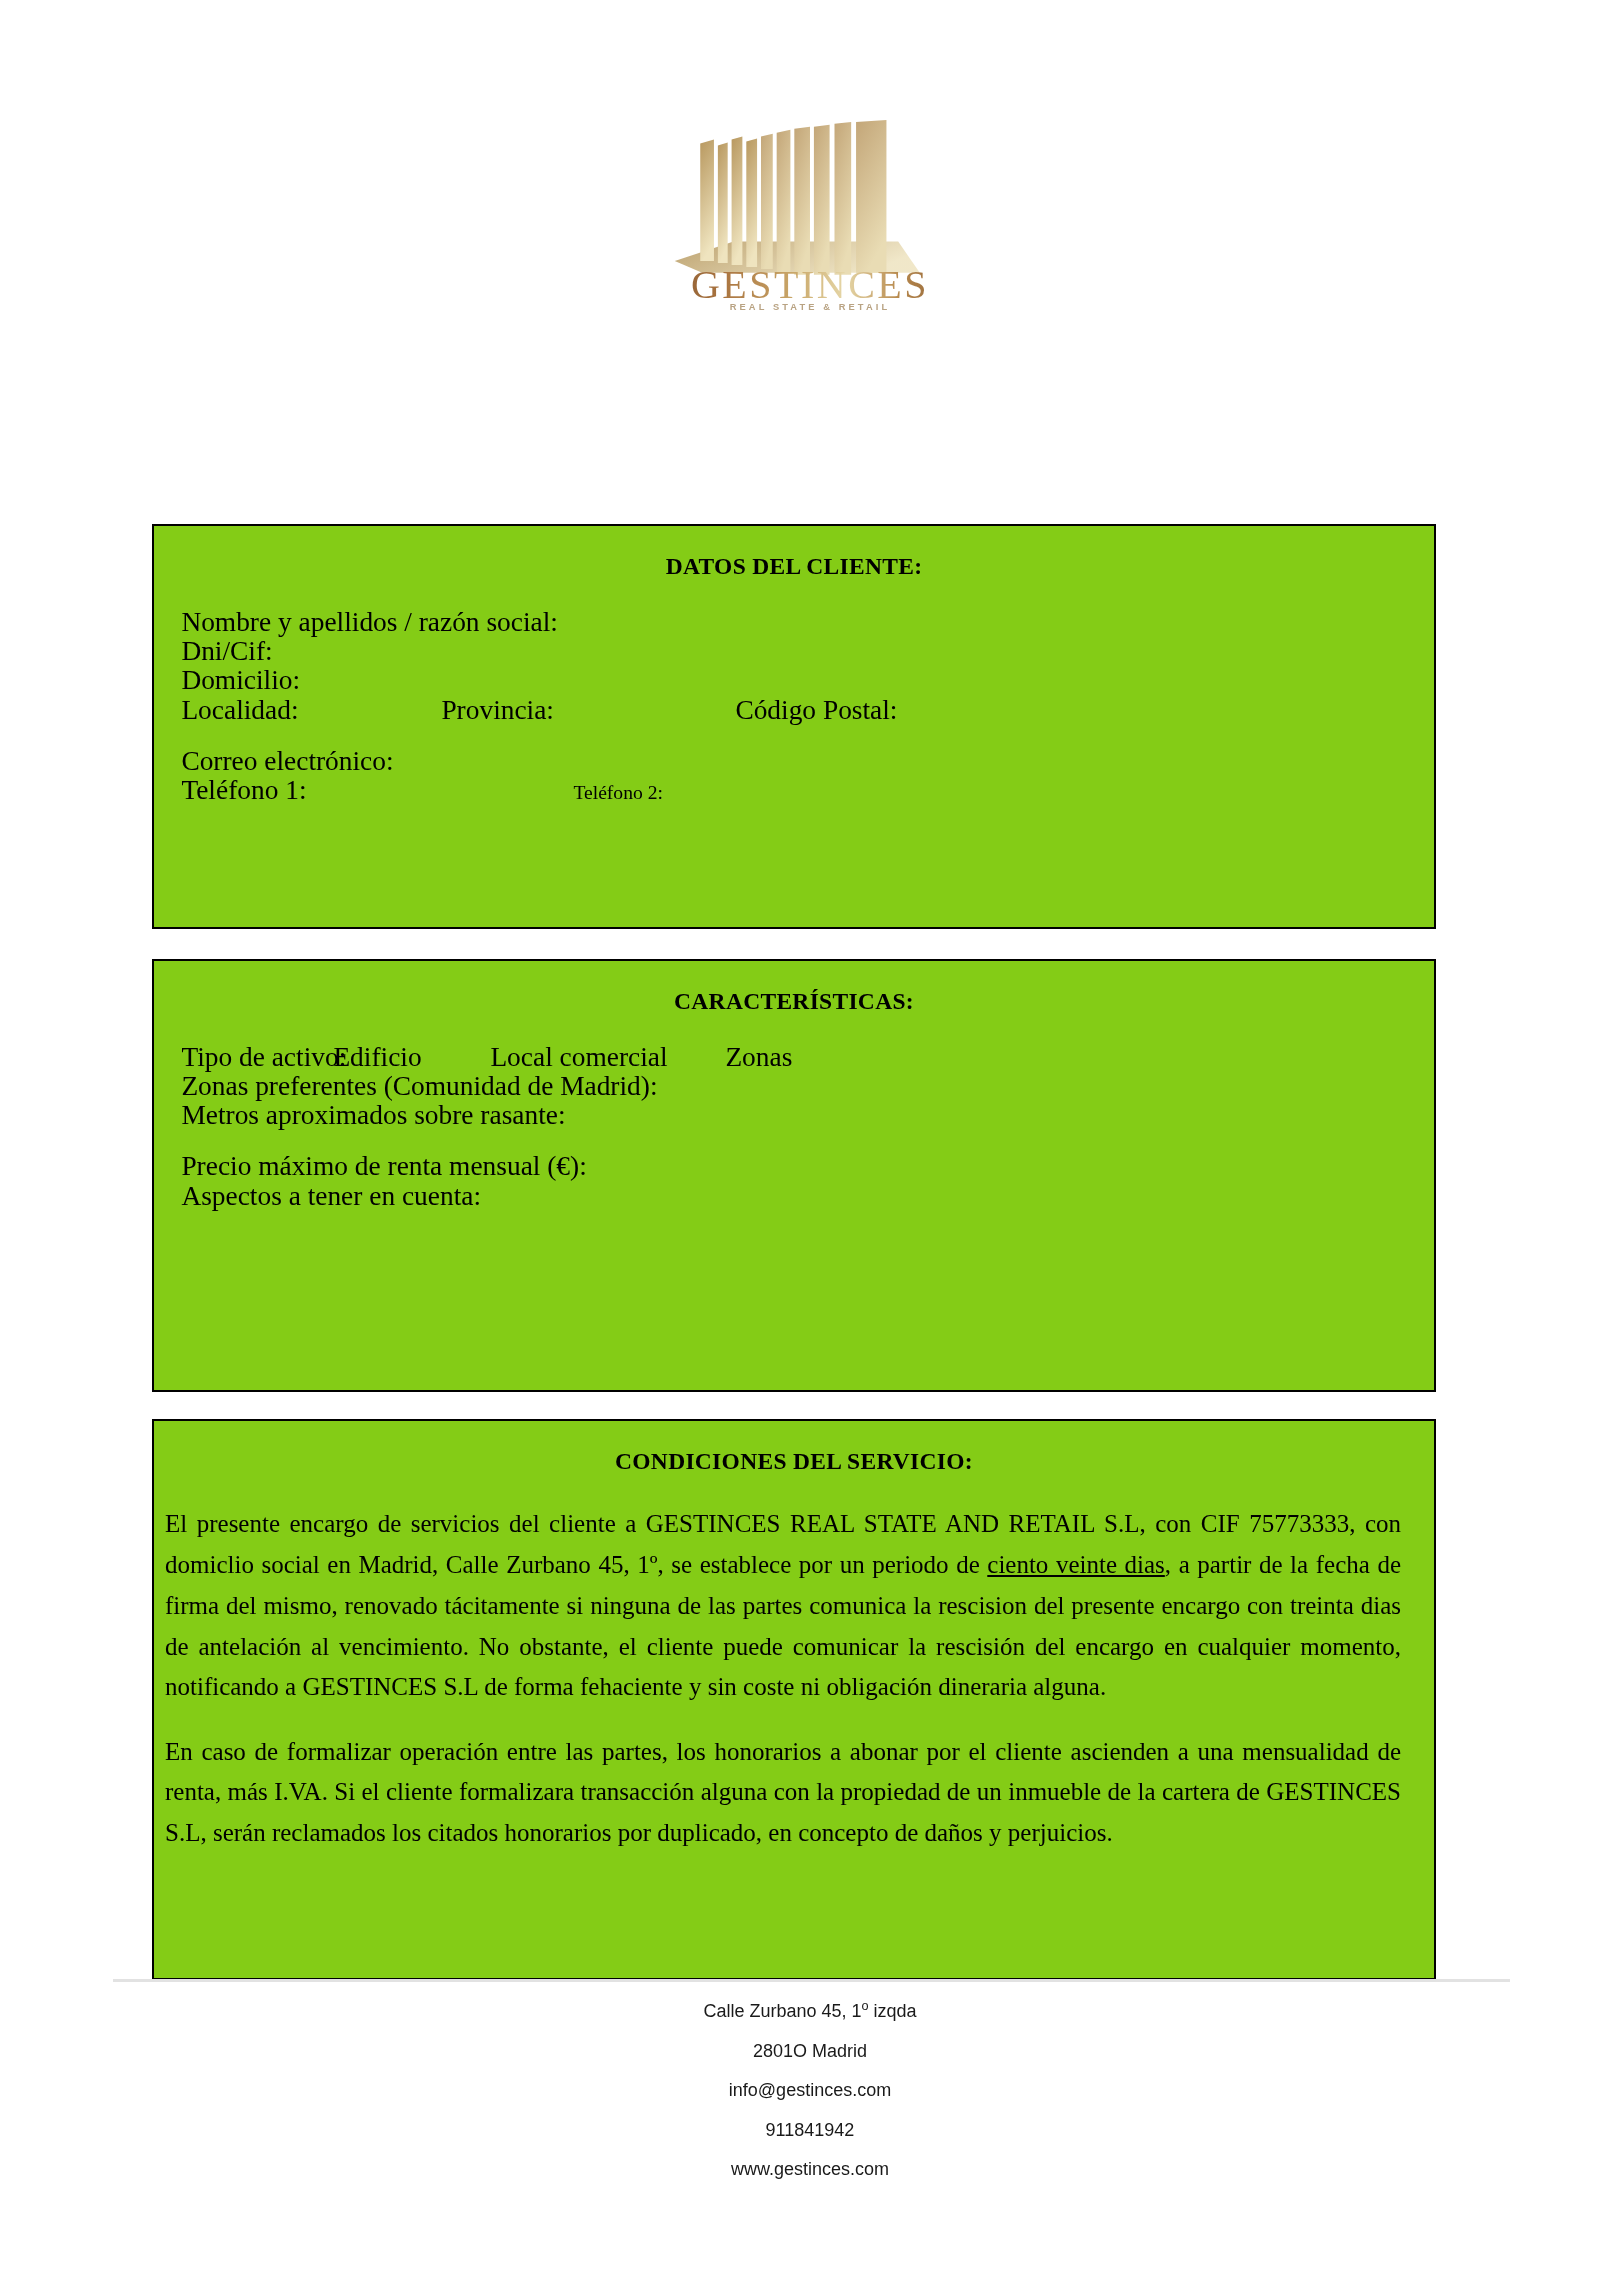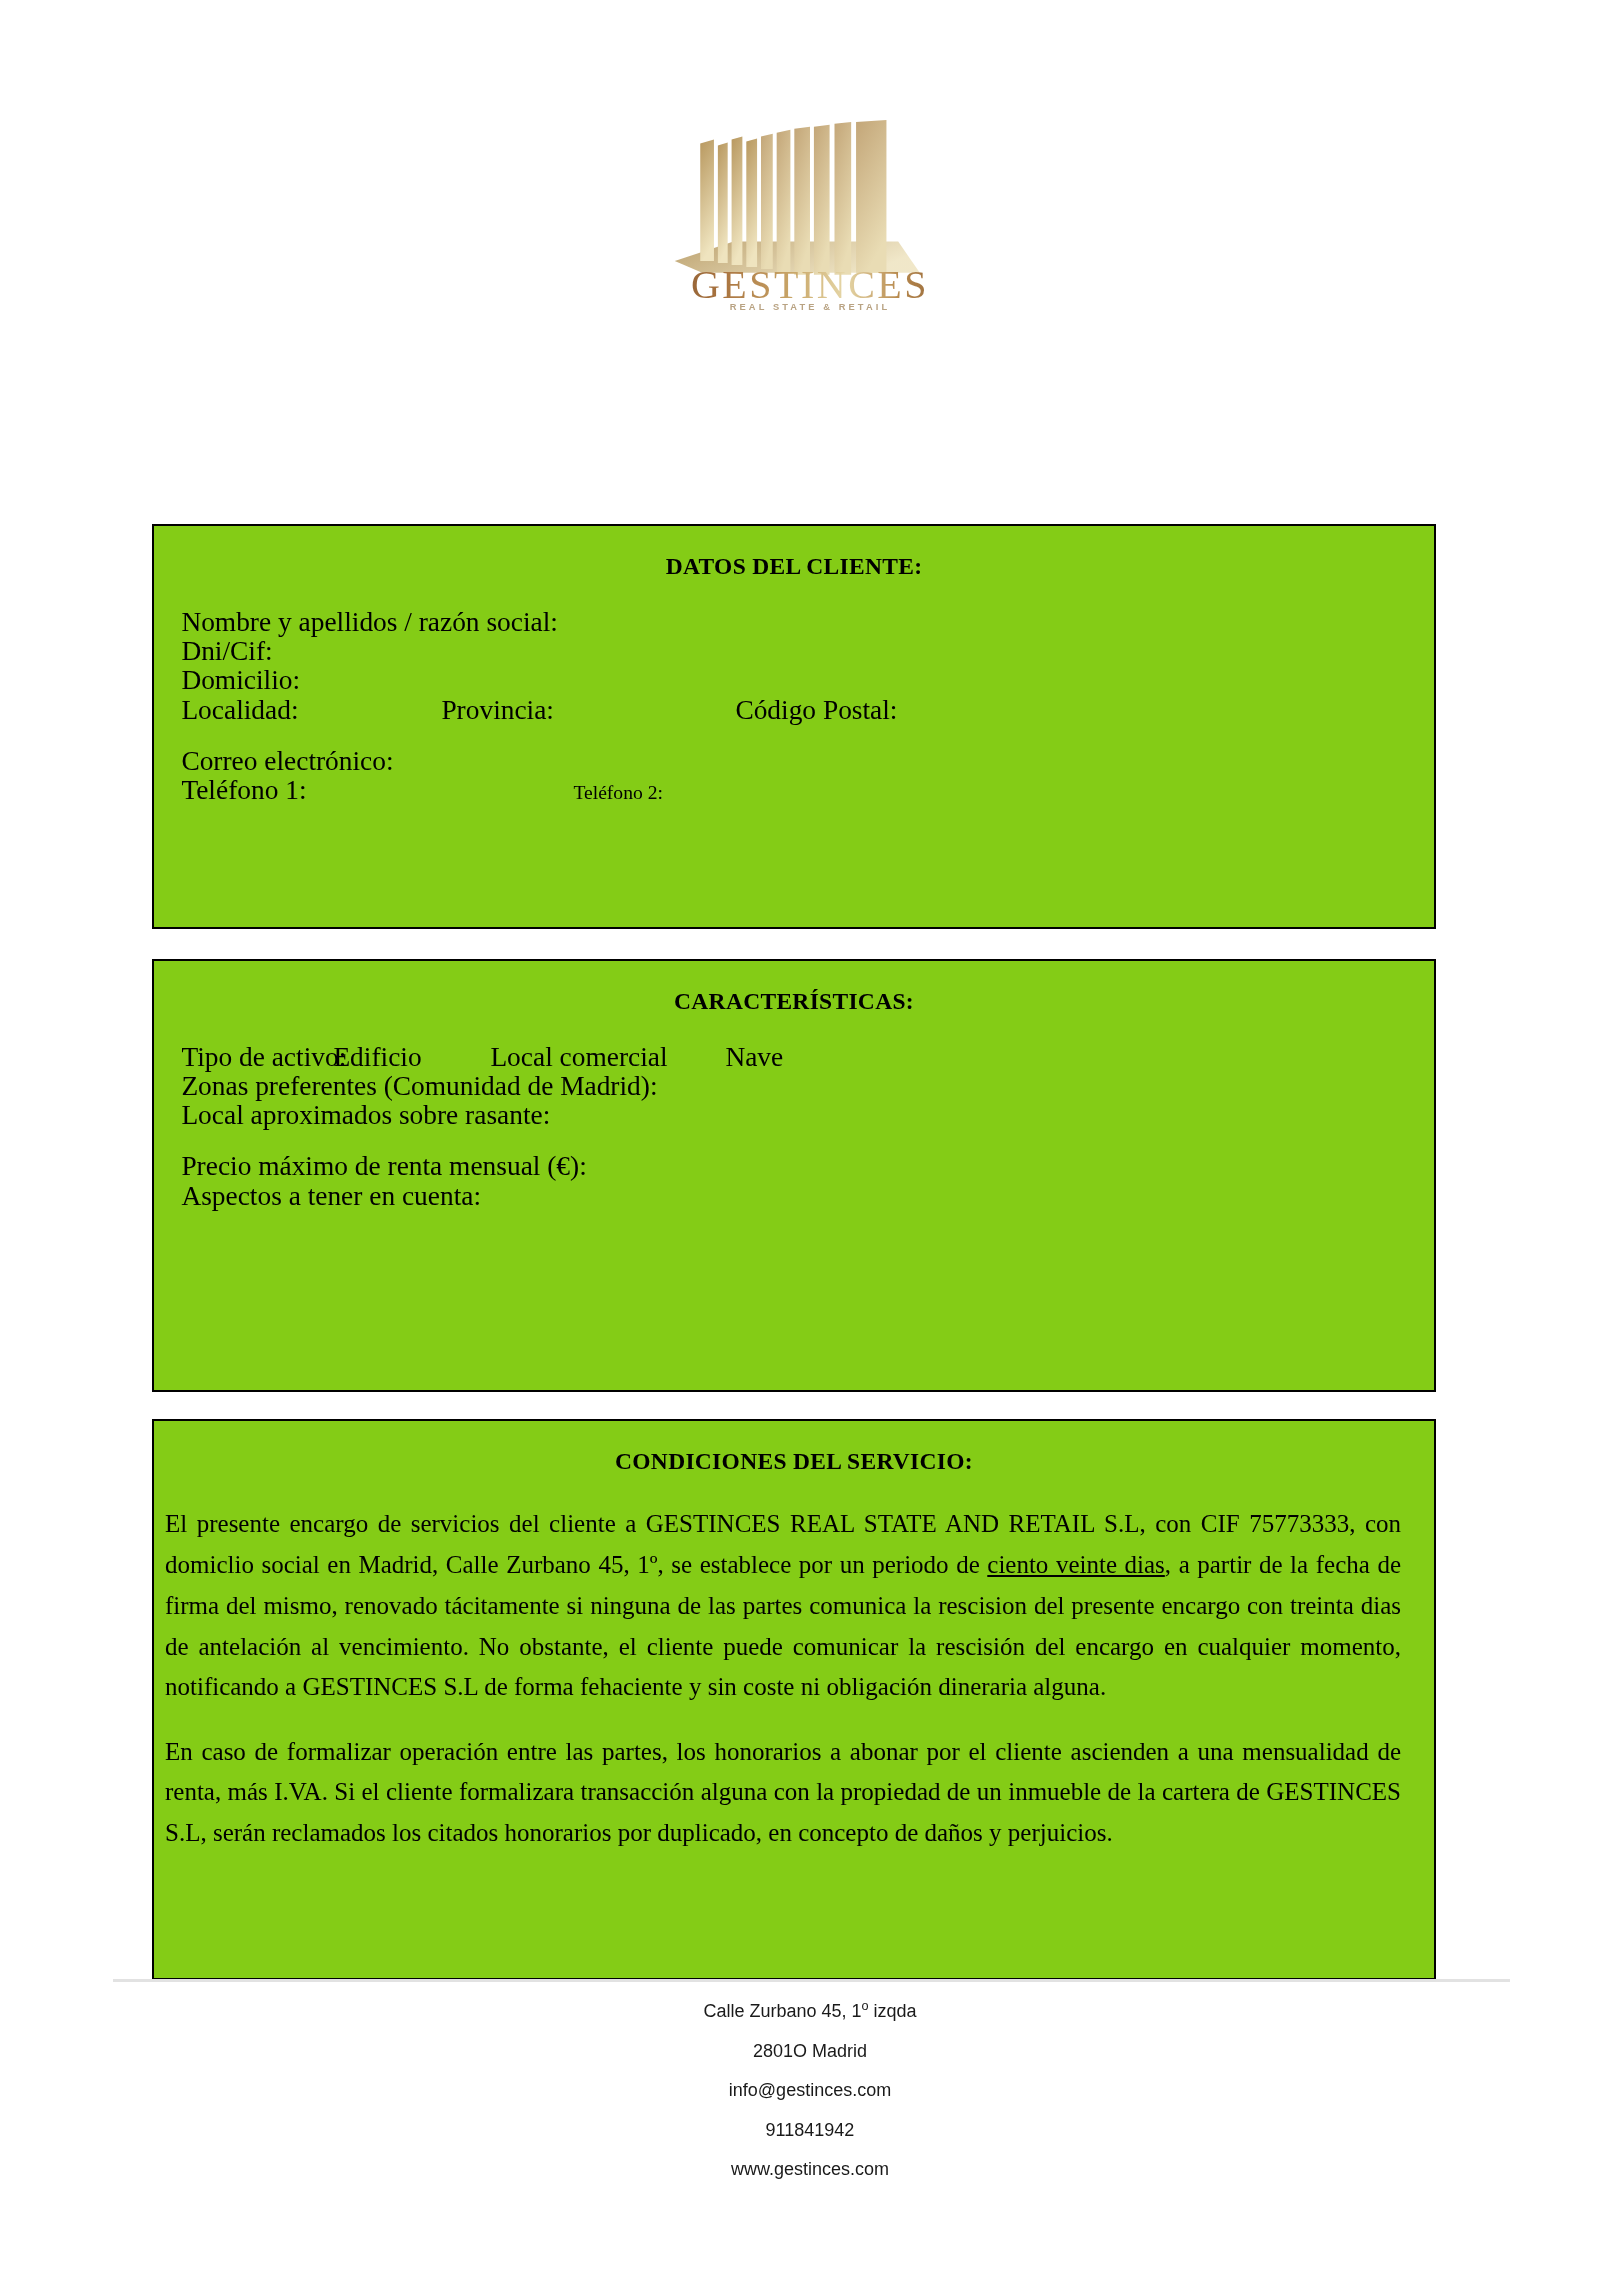--- a/index.html
+++ b/index.html
@@ -221,23 +221,23 @@
       <div class="spacer-line-sm"></div>
       <div class="field-line">Correo electrónico:</div>
       <div class="field-line"><span class="inline-col col-a" style="width:392px">Teléfono 1:</span><span class="small-field">Teléfono 2:</span></div>
     </div>
   </div>
 
   <div class="box" id="box-caract">
     <div class="box-heading">CARACTERÍSTICAS:</div>
     <div class="field-list">
       <div class="spacer-line"></div>
-      <div class="field-line"><span class="inline-col" style="width:152px">Tipo de activo:</span><span class="inline-col" style="width:157px">Edificio</span><span class="inline-col" style="width:235px">Local comercial</span><span class="inline-col">Nave</span></div>
+      <div class="field-line"><span class="inline-col" style="width:152px">Tipo de activo:</span><span class="inline-col" style="width:157px">Edificio</span><span class="inline-col" style="width:235px">Local comercial</span><span class="inline-col">Zonas</span></div>
       <div class="field-line">Zonas preferentes (Comunidad de Madrid):</div>
-      <div class="field-line">Local aproximados sobre rasante:</div>
+      <div class="field-line">Metros aproximados sobre rasante:</div>
       <div class="spacer-line-sm"></div>
       <div class="field-line">Precio máximo de renta mensual (€):</div>
       <div class="field-line">Aspectos a tener en cuenta:</div>
     </div>
   </div>
 
   <div class="box" id="box-cond">
     <div class="box-heading">CONDICIONES DEL SERVICIO:</div>
     <div class="cond-body">
       <p class="cond-p" style="margin-top:29px"><span>El presente encargo de servicios del cliente a GESTINCES REAL STATE AND RETAIL S.L, con CIF 75773333, con domiclio social en Madrid, Calle Zurbano 45, 1º, se establece por un periodo de </span><span class="u">ciento veinte dias</span><span>, a partir de la fecha de firma del mismo, renovado tácitamente si ninguna de las partes comunica la rescision del presente encargo con treinta dias de antelación al vencimiento. No obstante, el cliente puede comunicar la rescisión del encargo en cualquier momento, notificando a GESTINCES S.L de forma fehaciente y sin coste ni obligación dineraria alguna.</span></p>

